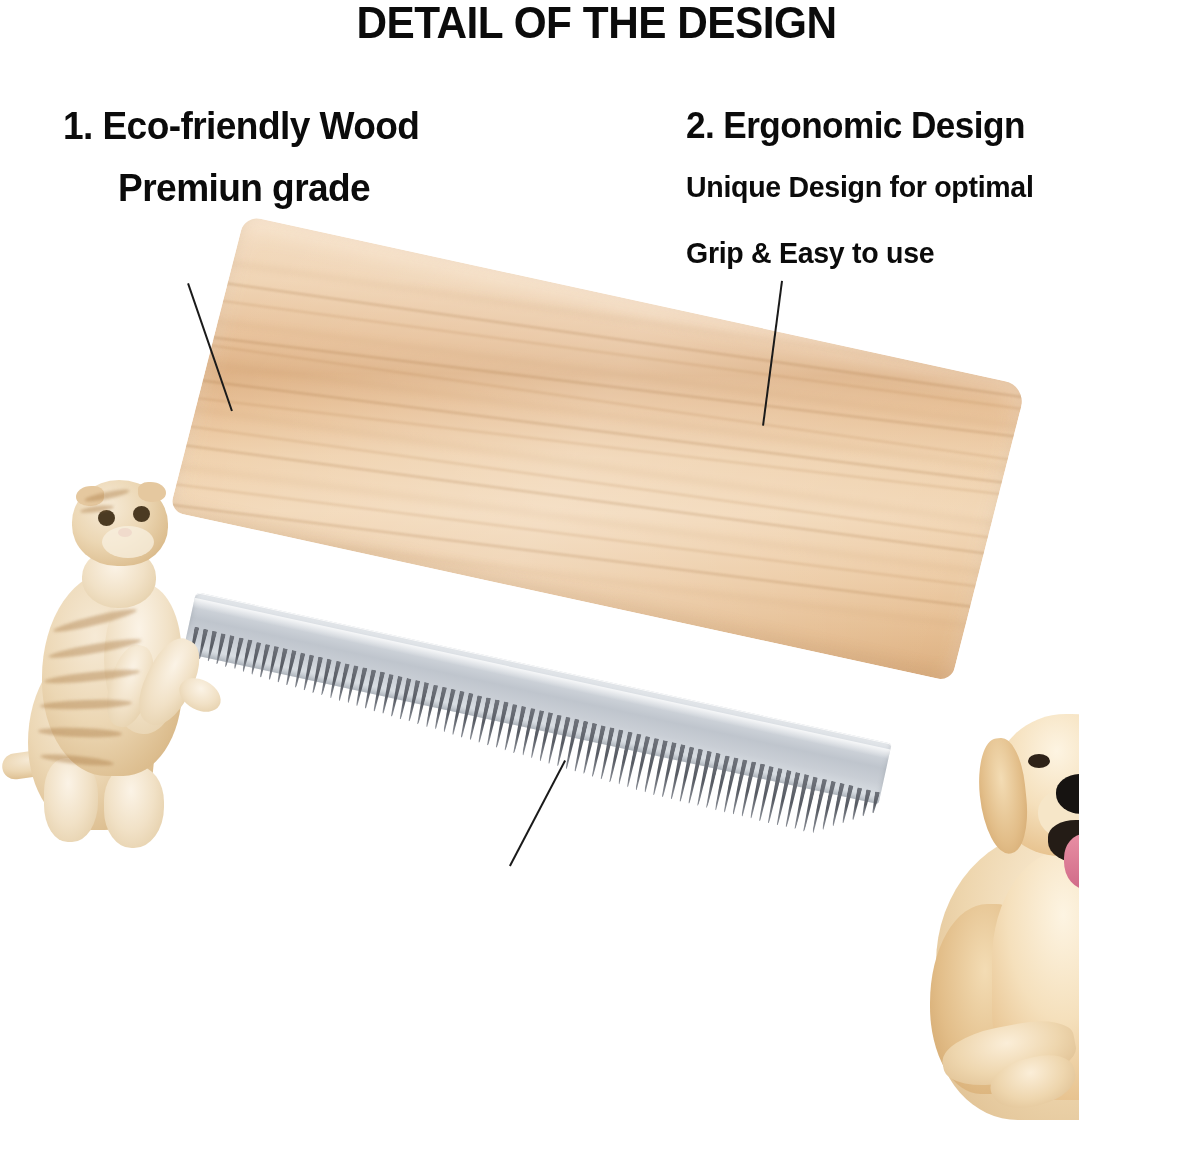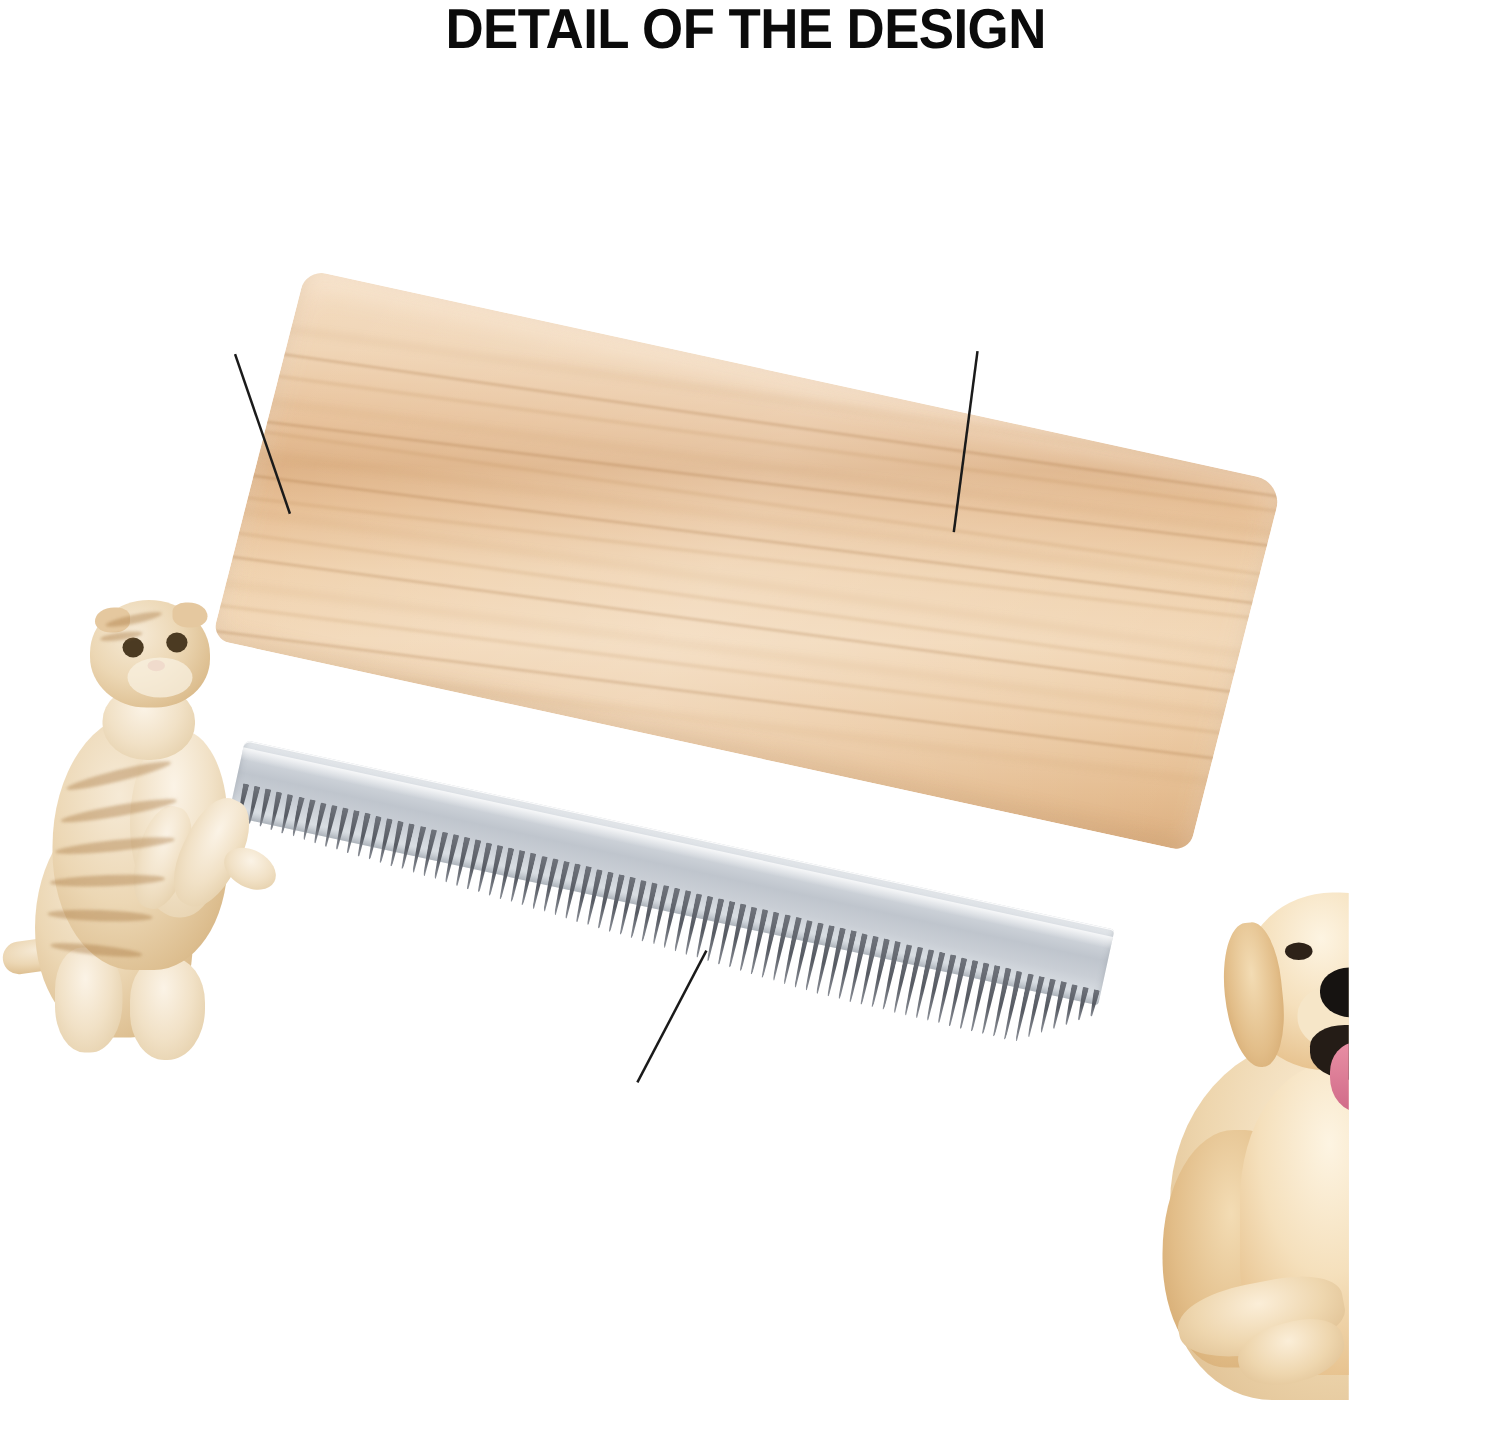--- a/index.html
+++ b/index.html
@@ -360,16 +360,25 @@
     <div class="part" style="left:108px; top:96px; width:78px; height:56px; border-radius:46% 46% 50% 50%; background:#f6e6c8;"></div>
     <div class="part" style="left:126px; top:84px; width:52px; height:40px; border-radius:46% 46% 50% 50%; background:#161311;"></div>
     <div class="part" style="left:118px; top:130px; width:72px; height:44px; border-radius:40% 40% 52% 52%; background:#241c16;"></div>
     <div class="part" style="left:134px; top:144px; width:48px; height:56px; border-radius:44% 44% 52% 52%; background:linear-gradient(180deg,#e88fa4,#d06a88);"></div>
   </div>
 
   <div class="leader" style="left: 189px; top: 283px; width: 135.351px; height: 1.6px; transform: rotate(71.0296deg);"></div>
   <div class="leader" style="left: 783px; top: 281px; width: 146.24px; height: 1.6px; transform: rotate(97.4652deg);"></div>
   <div class="leader" style="left: 566px; top: 761px; width: 118.533px; height: 1.6px; transform: rotate(117.646deg);"></div>
 
-
+  <div class="callout" id="callout-1">
+    <div class="headline">1. Eco-friendly Wood</div>
+    <div class="headline hl-indent">Premiun grade</div>
+  </div>
+
+  <div class="callout" id="callout-2">
+    <div class="headline">2. Ergonomic Design</div>
+    <div class="body-line">Unique Design for optimal</div>
+    <div class="body-line">Grip &amp; Easy to use</div>
+  </div>
 
 
 </div>
 
 </body></html>

